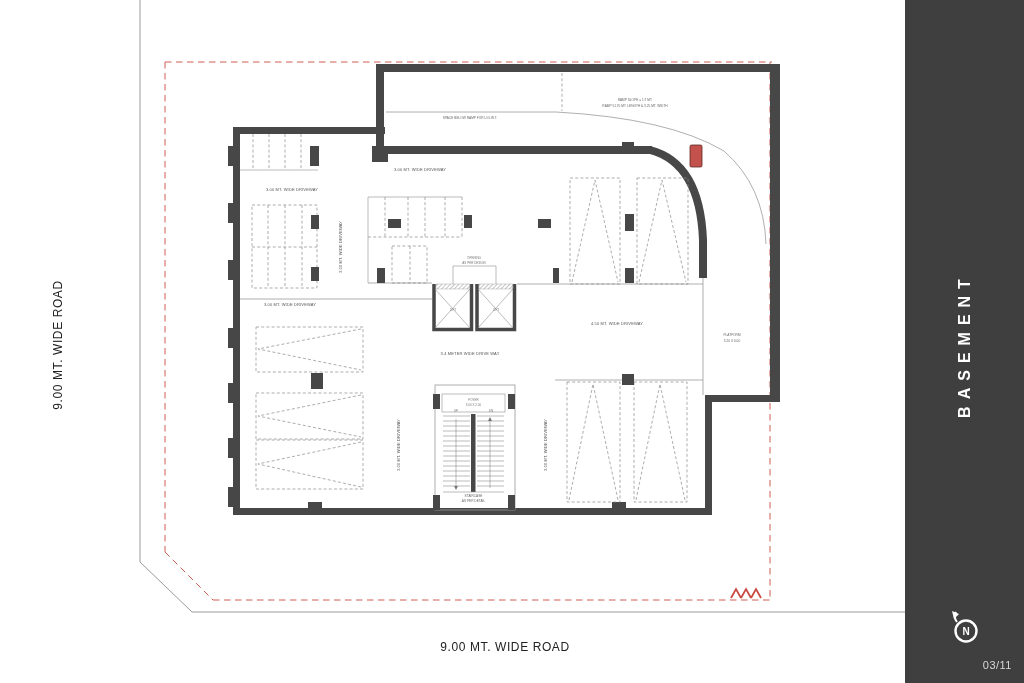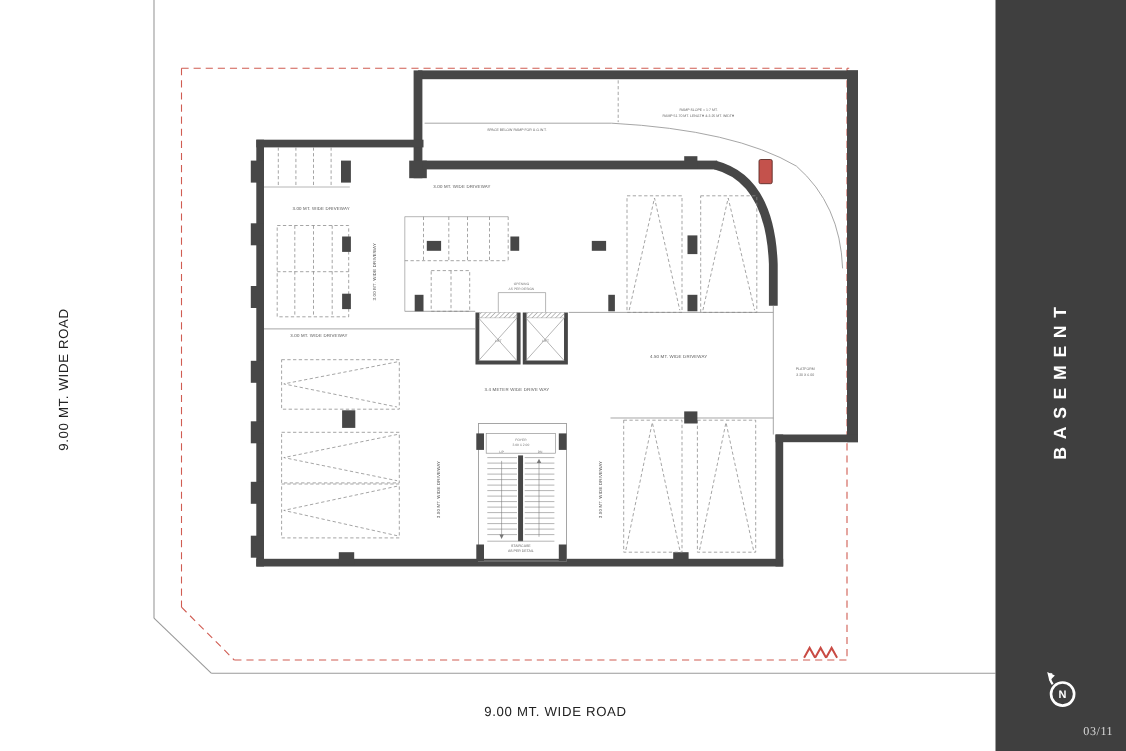--- a/index.html
+++ b/index.html
@@ -20,21 +20,21 @@
   .lbl-sm{font:3.2px "Liberation Sans",sans-serif;fill:#666;text-anchor:middle;}
   .lbl-xs{font:3px "Liberation Sans",sans-serif;fill:#777;text-anchor:middle;}
   .roadlbl{font:12px "Liberation Sans",sans-serif;fill:#222;text-anchor:middle;letter-spacing:.6px;}
   
   .sidebar{position:absolute;right:0;top:0;width:119px;height:683px;background:#3f3f3f;}
   .basement{position:absolute;left:50%;top:345px;transform:translate(-50%,-50%) rotate(180deg);
             writing-mode:vertical-rl;color:#fff;font-weight:bold;font-size:16px;
             letter-spacing:7px;font-family:"Liberation Sans",sans-serif;white-space:nowrap;}
   .north{position:absolute;left:41px;top:610px;width:38px;height:38px;}
   .pagenum{position:absolute;right:12px;bottom:12px;color:#d8d8d8;font-size:11px;
-           font-family:Liberation Serif, serif;letter-spacing:.5px;}
+           font-family:Liberation Sans, sans-serif;letter-spacing:.5px;}
 </style>
 </head>
 <body>
 
 <div class="page">
 
 <svg width="1024" height="683" viewBox="0 0 1024 683">
 
   <g>
     <line class="road" x1="140" y1="0" x2="140" y2="562"></line>

